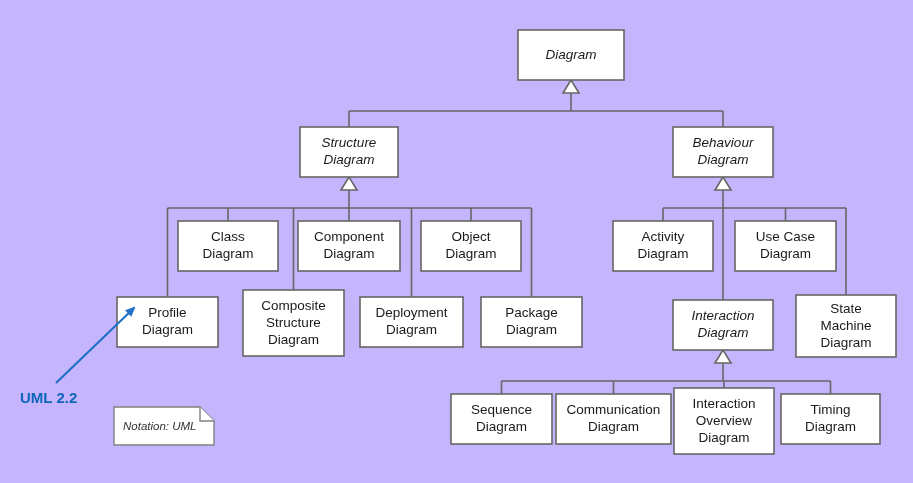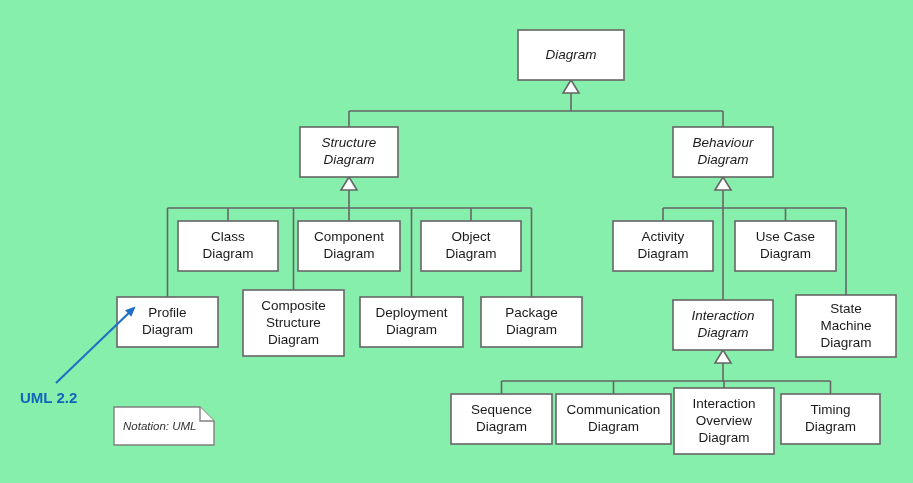--- a/index.html
+++ b/index.html
@@ -7,21 +7,21 @@
     padding: 0;
     background: #ffffff;
   }
   body {
     font-family: "Liberation Sans", sans-serif;
   }
   #canvas {
     position: relative;
     width: 913px;
     height: 483px;
-    background: #86efac;
+    background: #c4b5fd;
     overflow: hidden;
   }
   #diagram-svg {
     position: absolute;
     left: 0;
     top: 0;
     width: 913px;
     height: 483px;
   }
   .node-rect {

